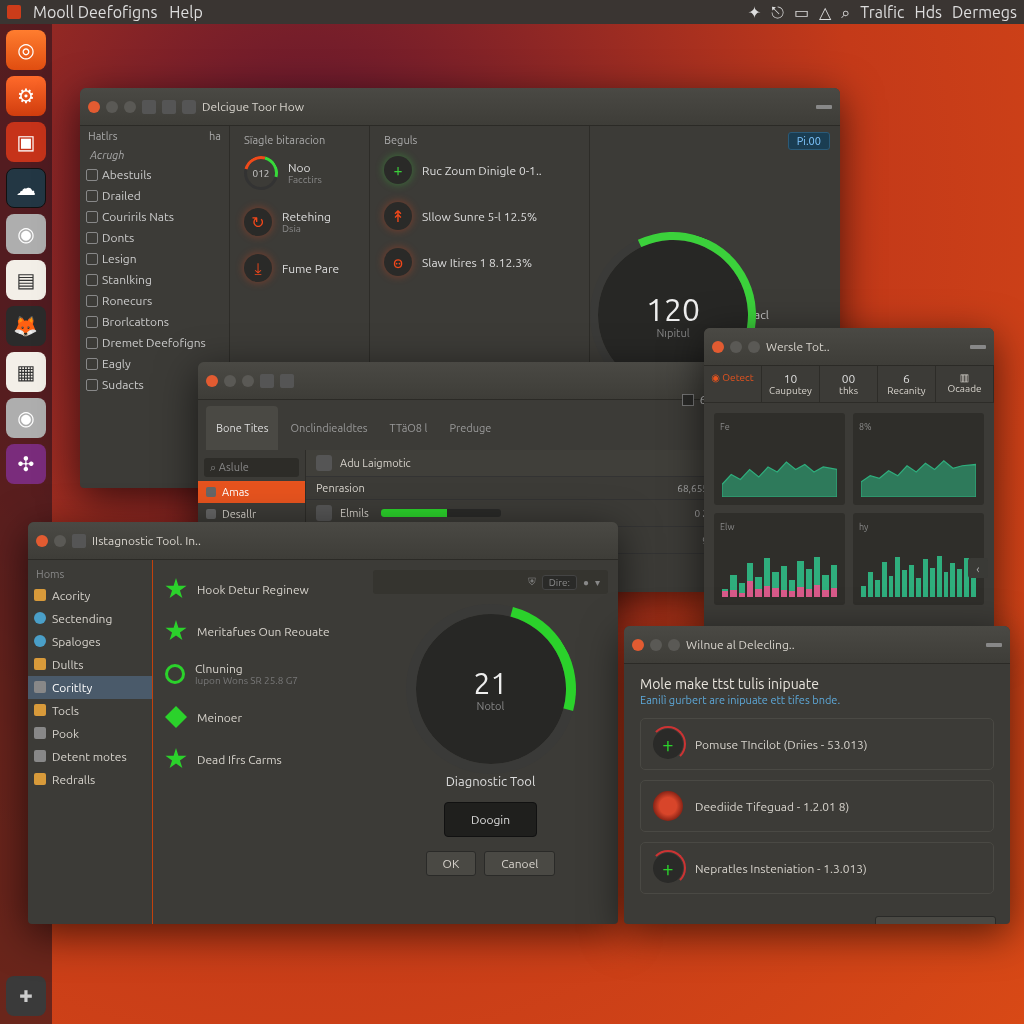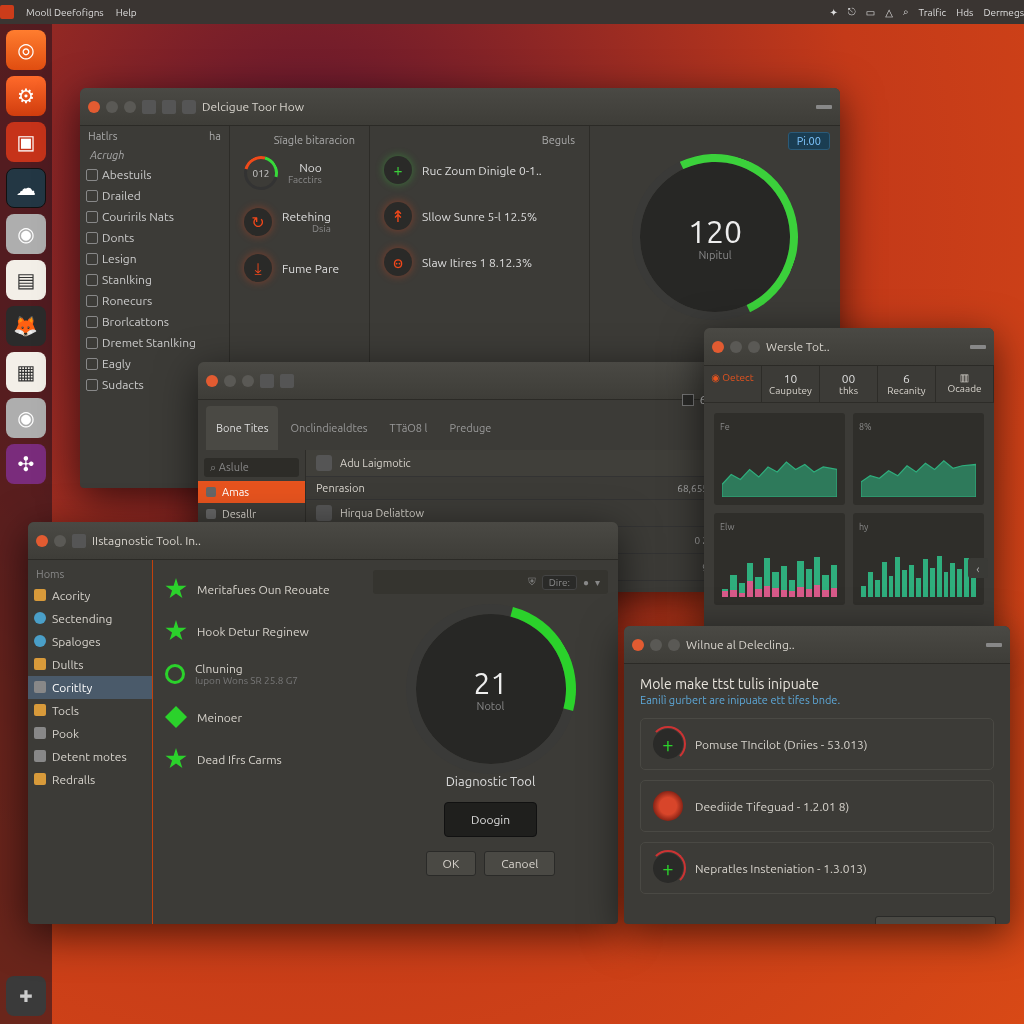--- a/index.html
+++ b/index.html
@@ -1,19 +1,19 @@
 <!DOCTYPE html>
 <html><head>
 <meta charset="utf-8">
 <style>
 * { box-sizing: border-box; margin: 0; padding: 0; font-family: Ubuntu, "Segoe UI", Arial, sans-serif; }
 body { width: 1024px; height: 1024px; background: radial-gradient(ellipse at 30% 20%, #5a1430 0%, #c43a19 55%, #d84916 100%); overflow: hidden; position: relative; }
 
 
-.menubar { height: 24px; background: #3a3532; display: flex; align-items: center; color: #ddd; font-size: 10px; padding: 0 0; }
+.menubar { height: 24px; background: #3a3532; display: flex; align-items: center; color: #ddd; font-size: 16px; padding: 0 7px; }
 .menubar .left { display: flex; gap: 12px; align-items: center; }
 .menubar .right { margin-left: auto; display: flex; gap: 10px; align-items: center; }
 .menubar .mi { cursor: pointer; }
 .app-icon-small { width: 14px; height: 14px; background: #cc3c1a; border-radius: 2px; display: inline-block; }
 
 
 .launcher { position: absolute; left: 0; top: 24px; width: 52px; background: rgba(40,20,30,0.6); height: 1000px; padding-top: 6px; display: flex; flex-direction: column; align-items: center; gap: 6px; }
 .launch-item { width: 40px; height: 40px; border-radius: 8px; display: flex; align-items: center; justify-content: center; font-size: 20px; color: #fff; }
 .li-orange { background: linear-gradient(#ff7d2f,#e04d10); }
 .li-gear { background: linear-gradient(#ff6a2a,#d13d0e); }
@@ -39,30 +39,30 @@
 
 #win1 { left: 80px; top: 88px; width: 760px; height: 400px; }
 .tiny-ic { width: 14px; height: 14px; background: #555; border-radius: 2px; }
 .w1-body { display: flex; height: calc(100% - 50px); }
 .w1-side { width: 150px; border-right: 1px solid #2d2c28; }
 .w1-side-head { padding: 4px 8px; font-size: 11px; color: #aaa; display: flex; justify-content: space-between; gap: 14px; }
 .w1-side-cat { padding: 3px 10px; font-size: 11px; color: #aaa; font-style: italic; }
 .w1-side-item { padding: 4px 10px 4px 22px; font-size: 12px; color: #ccc; position: relative; cursor: pointer; }
 .w1-side-item::before { content: ""; position: absolute; left: 6px; top: 5px; width: 10px; height: 10px; border: 1px solid #888; border-radius: 2px; }
 .w1-main { flex: 1; display: flex; }
-.w1-col { border-right: 1px solid #2d2c28; padding: 8px 14px; text-align: right; }
+.w1-col { border-right: 1px solid #2d2c28; padding: 8px 14px; }
 .w1-col h6 { font-size: 11px; color: #aaa; font-weight: normal; margin-bottom: 10px; }
 .gauge-row { display: flex; align-items: center; gap: 10px; margin-bottom: 18px; }
 .mini-gauge { width: 34px; height: 34px; border-radius: 50%; border: 3px solid #333; position: relative; }
 .mini-gauge::before { content: ""; position: absolute; inset: -3px; border-radius: 50%; border: 3px solid transparent; border-top-color: #ef4a1a; border-right-color: #38d83a; transform: rotate(-30deg); }
 .glabel { font-size: 12px; color: #ddd; }
 .gsub { font-size: 10px; color: #888; }
 .icon-circ { width: 28px; height: 28px; border-radius: 50%; background: #2a2a28; display: flex; align-items: center; justify-content: center; color: #f0471a; font-size: 16px; box-shadow: 0 0 8px rgba(240,71,26,.4); }
 .icon-circ.green { color: #3bd13b; box-shadow: 0 0 8px rgba(59,209,59,.4); }
-.w1-right { flex: 1; display: flex; flex-direction: column; align-items: center; padding: 8px; position: relative; }
+.w1-right { flex: 1; display: flex; flex-direction: row; align-items: center; padding: 8px; position: relative; }
 .badge-pi { position: absolute; right: 10px; top: 6px; background: #1a3d52; color: #7fc6ff; font-size: 11px; padding: 2px 8px; border-radius: 3px; border: 1px solid #2a5a78; }
 .big-gauge { width: 150px; height: 150px; border-radius: 50%; background: #272725; position: relative; margin-top: 28px; display: flex; flex-direction: column; align-items: center; justify-content: center; }
 .big-gauge::before { content: ""; position: absolute; inset: -8px; border-radius: 50%; border: 8px solid #3a3a38; }
 .big-gauge::after { content: ""; position: absolute; inset: -8px; border-radius: 50%; border: 8px solid transparent; border-top-color: #3bd13b; border-right-color: #3bd13b; transform: rotate(20deg); }
 .bg-val { font-size: 32px; color: #eee; }
 .bg-sub { font-size: 11px; color: #888; }
 .bg-label { margin-top: 27px; color: #ccc; }
 
 
 #win2 { left: 198px; top: 362px; width: 520px; height: 230px; }
@@ -204,21 +204,21 @@
         </div>
       <div class="w1-side-cat">Acrugh</div>
       <div class="w1-side-item">Abestuils</div>
       <div class="w1-side-item">Drailed</div>
       <div class="w1-side-item">Couririls Nats</div>
       <div class="w1-side-item">Donts</div>
       <div class="w1-side-item">Lesign</div>
       <div class="w1-side-item">Stanlking</div>
       <div class="w1-side-item">Ronecurs</div>
       <div class="w1-side-item">Brorlcattons</div>
-      <div class="w1-side-item">Dremet Stanlking</div>
+      <div class="w1-side-item">Dremet Deefofigns</div>
       <div class="w1-side-item">Eagly</div>
       <div class="w1-side-item">Sudacts</div>
     </div>
     <div class="w1-main">
       <div class="w1-col" style="width:140px">
         <h6>Sïagle bitaracion</h6>
         <div class="gauge-row">
           <div class="mini-gauge">
               <span style="position:absolute;inset:0;display:flex;align-items:center;justify-content:center;font-size:10px;color:#ccc">012</span>
             </div>
@@ -293,24 +293,20 @@
       <div class="w2-s-item">Defty</div>
     </div>
     <div class="w2-main">
       <div class="w2-row head">
           <span class="ic"></span>
           <span>Adu Laigmotic</span>
         </div>
       <div class="w2-row">
           <span>Penrasion</span>
           <span class="val">68,655</span>
-        </div>
-      <div class="w2-row">
-          <span class="ic"></span>
-          <span>Hirqua Deliattow</span>
         </div>
       <div class="w2-row">
           <span class="ic"></span>
           <span>Elmils</span>
           <div class="prog">
             <i></i>
           </div>
           <span class="val">0 2</span>
         </div>
       <div class="w2-row">
@@ -426,25 +422,25 @@
       <div class="w3-s-item grey active">Coritlty</div>
       <div class="w3-s-item folder">Tocls</div>
       <div class="w3-s-item grey">Pook</div>
       <div class="w3-s-item grey">Detent motes</div>
       <div class="w3-s-item folder">Redralls</div>
     </div>
     <div class="w3-main">
       <div class="w3-list">
         <div class="w3-li">
             <span class="burst"></span>
-            <span>Meritafues Oun Reouate</span>
+            <span>Hook Detur Reginew</span>
           </div>
         <div class="w3-li">
             <span class="burst"></span>
-            <span>Hook Detur Reginew</span>
+            <span>Meritafues Oun Reouate</span>
           </div>
         <div class="w3-li">
             <span class="burst ring"></span>
             <div><span>Clnuning</span><small>Iupon Wons SR 25.8 G7</small></div>
           </div>
         <div class="w3-li">
             <span class="burst diamond"></span>
             <span>Meinoer</span>
           </div>
         <div class="w3-li">

